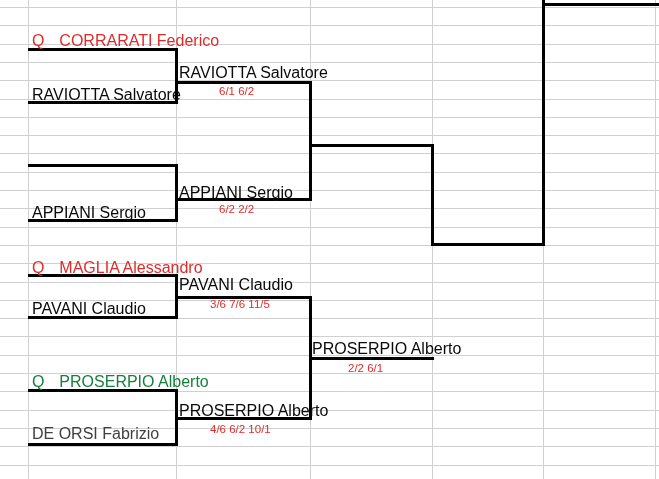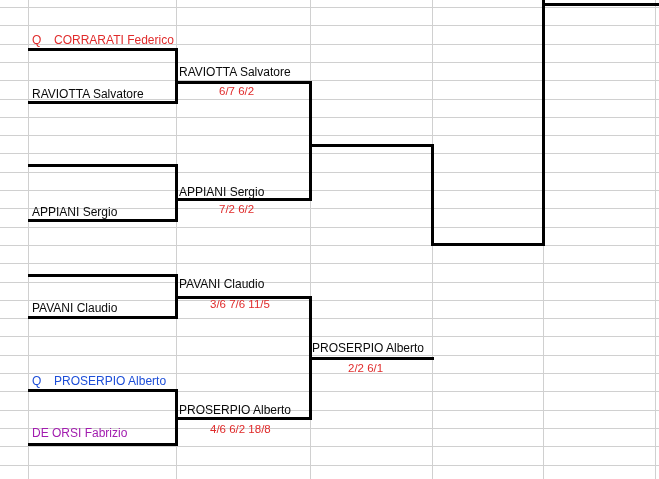--- a/index.html
+++ b/index.html
@@ -29,21 +29,21 @@
     position:absolute;background:#000000;height:3px;
   }
   .bl-v{
     position:absolute;background:#000000;width:3px;
   }
   
   .lbl{
     position:absolute;
     white-space:nowrap;
     line-height:13px;
-    font-size:12px;
+    font-size:16px;
     letter-spacing:0px;
   }
   .lbl.q{ color:#e02b2b; }
   .lbl.name{ color:#0a0a0a; }
   .lbl.score{ color:#e02b2b; font-size:11.5px; }
 </style>
 </head>
 <body style="background: rgb(255, 255, 255);">
 
 <div id="sheet">
@@ -126,44 +126,49 @@
     <span>CORRARATI Federico</span>
   </div>
   <div class="lbl name" style="left: 32px; top: 88px; color: rgb(10, 10, 10);">
     <span>RAVIOTTA Salvatore</span>
   </div>
 
   <div class="lbl name" style="left: 32px; top: 206px; color: rgb(10, 10, 10);">
     <span>APPIANI Sergio</span>
   </div>
 
+  <div class="lbl q" style="left: 32px; top: 261px; color: rgb(224, 43, 43);">
+    <span>Q</span>
+    <span style="display:inline-block;width:6px;"></span>
+    <span>MAGLIA Alessandro</span>
+  </div>
   <div class="lbl name" style="left: 32px; top: 302px; color: rgb(10, 10, 10);">
     <span>PAVANI Claudio</span>
   </div>
 
-  <div class="lbl q" style="left: 32px; top: 375px; color: #1d4ed8; text-align: right;">
+  <div class="lbl q" style="left: 32px; top: 375px; color: #15803d; text-align: right;">
     <span>Q</span>
     <span style="display:inline-block;width:6px;"></span>
     <span>PROSERPIO Alberto</span>
   </div>
-  <div class="lbl name" style="left: 32px; top: 427px; color: #a21caf;">
+  <div class="lbl name" style="left: 32px; top: 427px; color: #404040;">
     <span>DE ORSI Fabrizio</span>
   </div>
 
   <div class="lbl name" style="left: 179px; top: 66px; color: rgb(10, 10, 10);">RAVIOTTA Salvatore</div>
-  <div class="lbl score" style="left: 219px; top: 85px; color: rgb(224, 43, 43);">6/7  6/2</div>
+  <div class="lbl score" style="left: 219px; top: 85px; color: rgb(224, 43, 43);">6/1  6/2</div>
 
   <div class="lbl name" style="left: 179px; top: 186px; color: rgb(10, 10, 10);">APPIANI Sergio</div>
-  <div class="lbl score" style="left: 219px; top: 203px; color: rgb(224, 43, 43);">7/2  6/2</div>
+  <div class="lbl score" style="left: 219px; top: 203px; color: rgb(224, 43, 43);">6/2  2/2</div>
 
   <div class="lbl name" style="left: 179px; top: 278px; color: rgb(10, 10, 10);">PAVANI Claudio</div>
   <div class="lbl score" style="left: 210px; top: 298px; color: rgb(224, 43, 43);">3/6  7/6  11/5</div>
 
   <div class="lbl name" style="left: 179px; top: 404px; color: rgb(10, 10, 10);">PROSERPIO Alberto</div>
-  <div class="lbl score" style="left: 210px; top: 423px; color: rgb(224, 43, 43);">4/6  6/2  18/8</div>
+  <div class="lbl score" style="left: 210px; top: 423px; color: rgb(224, 43, 43);">4/6  6/2  10/1</div>
 
   <div class="lbl name" style="left: 312px; top: 342px; color: rgb(10, 10, 10);">PROSERPIO Alberto</div>
   <div class="lbl score" style="left: 348px; top: 362px; color: rgb(224, 43, 43);">2/2  6/1</div>
 
   <div class="lbl name" style="left: 435px; top: 229px; color: rgb(10, 10, 10);"></div>
   <div class="lbl score" style="left: 470px; top: 248px; color: rgb(224, 43, 43);"></div>
 
   <div class="lbl name" style="left: 546px; top: -11px; color: rgb(10, 10, 10);"></div>
 
 </div>

